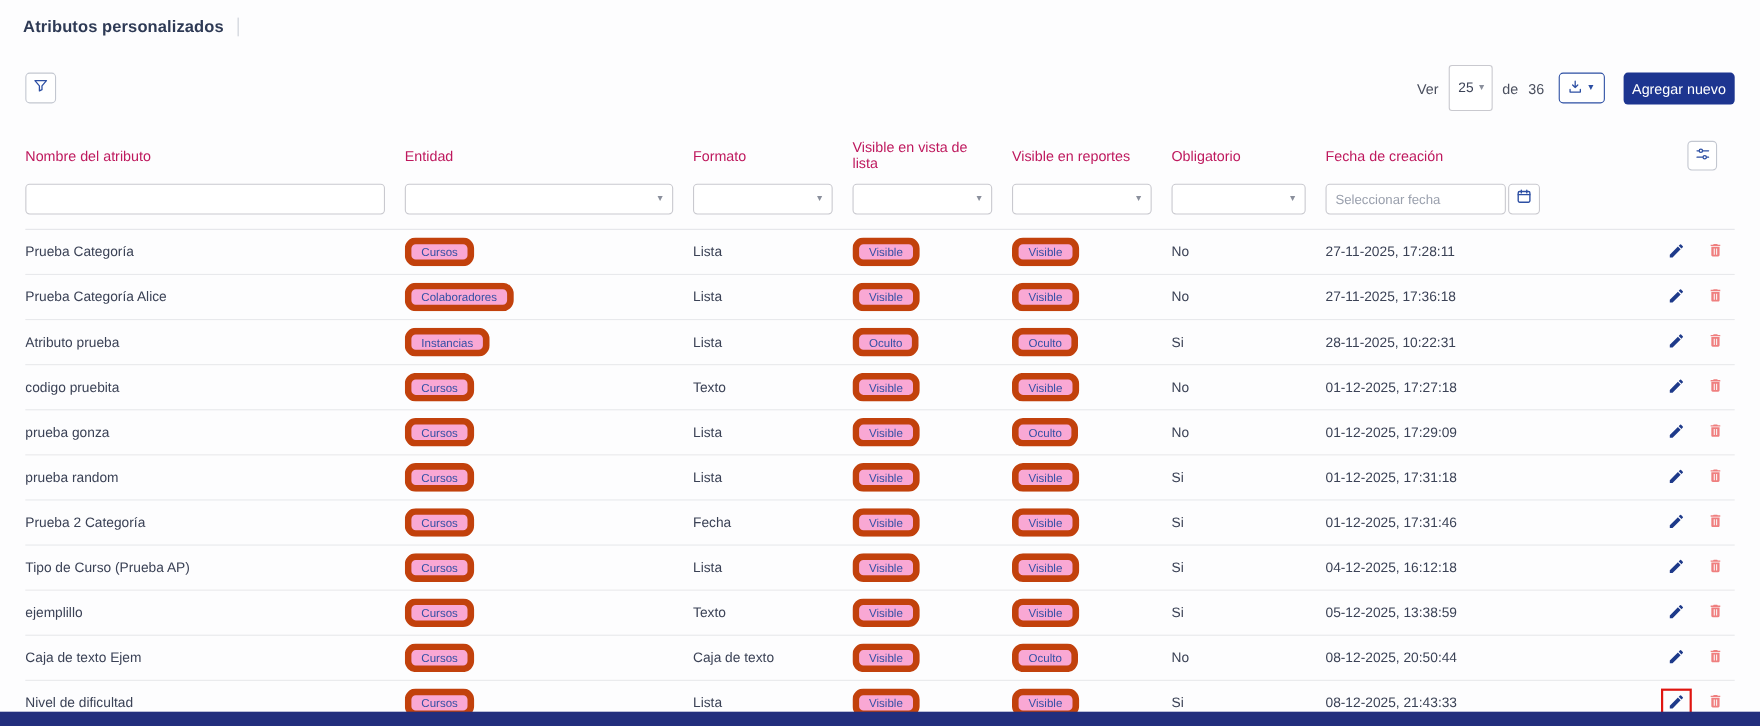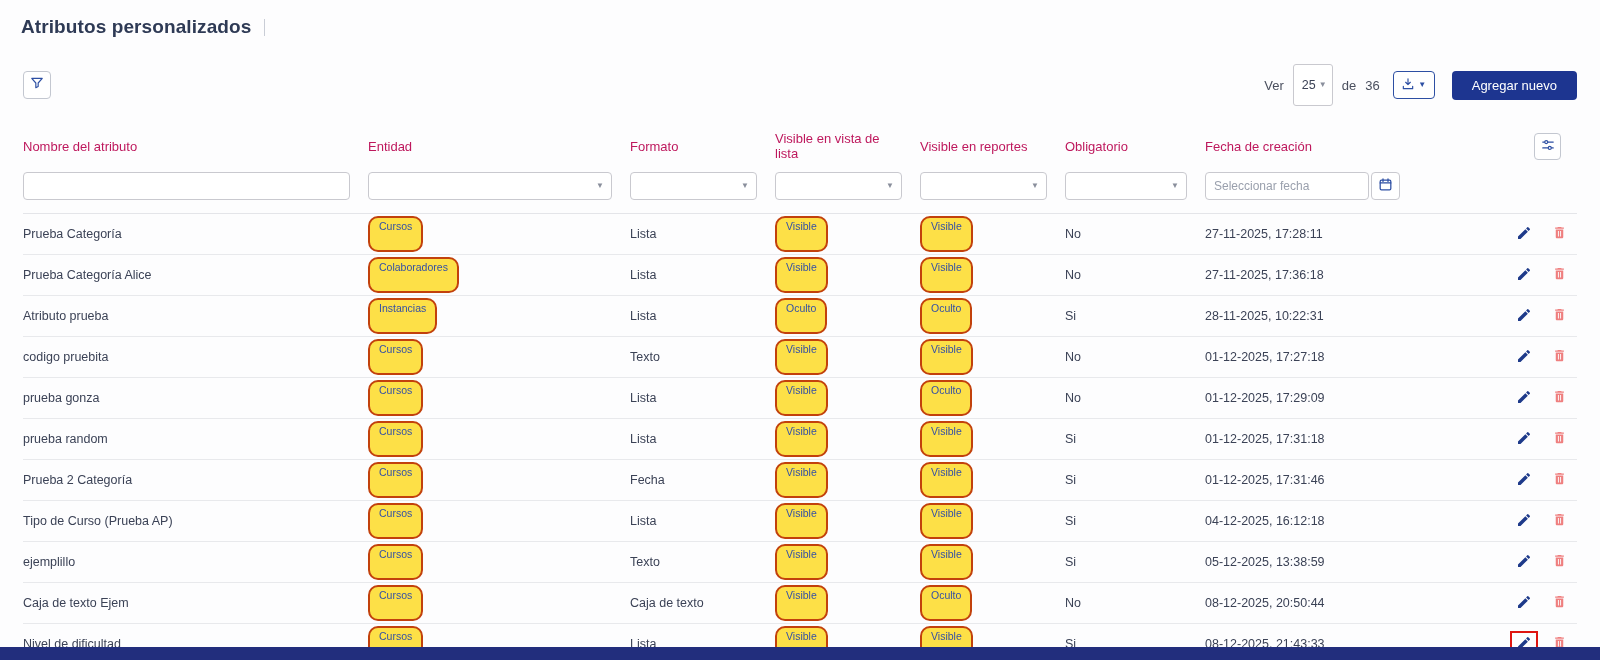--- a/index.html
+++ b/index.html
@@ -6,21 +6,21 @@
   html,body { width:1600px; height:660px; }
   body {
     font-family:"Liberation Sans", sans-serif;
     background:#fdfdfe;
     color:#3b4256;
     position:relative;
     overflow:hidden;
   }
   
   .title-bar { display:flex; align-items:center; padding:16px 0 0 21px; }
-  .page-title { font-size:19px; font-weight:700; color:#2e3a55; letter-spacing:.1px; }
+  .page-title { font-size:15px; font-weight:700; color:#2e3a55; letter-spacing:.1px; }
   .title-divider { width:1px; height:17px; background:#c9cdd6; margin-left:13px; }
 
   
   .toolbar { display:flex; justify-content:space-between; align-items:center; margin:26px 23px 0 23px; }
   .icon-btn {
     width:28px; height:28px; background:#fff; border:1px solid #c3c7d0; border-radius:4px;
     display:flex; align-items:center; justify-content:center; cursor:pointer;
   }
   .toolbar-right { display:flex; align-items:center; gap:9px; font-size:13px; color:#4a4f5e; }
   .mini-select {
@@ -29,21 +29,21 @@
     font-size:12.5px; color:#3b4256; cursor:pointer;
   }
   .caret { font-size:8px; color:#8a8f9c; line-height:1; }
   .download-btn {
     height:28px; min-width:42px; background:#fff; border:1px solid #2d4fa3; border-radius:4px;
     display:flex; align-items:center; justify-content:center; gap:3px; cursor:pointer; margin-left:4px;
   }
   .download-btn .caret { color:#2d4fa3; }
   .add-btn {
     height:29px; background:#1d3590; color:#fff; border:none; border-radius:4px;
-    font-size:13px; font-family:"Liberation Sans", sans-serif; padding:0 20px; cursor:pointer; margin-left:8px;
+    font-size:13px; font-family:"Liberation Sans", sans-serif; padding:0 8px; cursor:pointer; margin-left:8px;
   }
 
   
   .table { margin:14px 23px 0 23px; }
   .grid-row {
     display:grid;
     grid-template-columns:345px 262px 145px 145px 145px 140px 285px 1fr;
     align-items:center;
   }
   .thead { padding:11px 0 9px 0; color:#be185d; font-size:13px; }
@@ -64,22 +64,22 @@
   .date-group { display:flex; align-items:center; gap:2px; }
   .date-group .f-input { width:164px; }
   .cal-btn {
     width:29px; height:28px; border:1px solid #c9c9cf; border-radius:4px; background:#fff;
     display:flex; align-items:center; justify-content:center; cursor:pointer;
   }
 
   .trow { height:41px; border-bottom:1px solid #e8e9ec; font-size:12.5px; color:#3b4256; }
   .cell { padding-right:16px; overflow:hidden; white-space:nowrap; }
   .pill {
-    display:inline-block; border:2px solid #c2410c; color:#3450a5; background:#fde047;
-    border-radius:10px; padding:2px 9px 18px 9px; font-size:10.5px; line-height:1.2;
+    display:inline-block; border:6px solid #c2410c; color:#3450a5; background:#f9a8d4;
+    border-radius:10px; padding:2px 9px 0 9px; font-size:10.5px; line-height:1.2;
   }
   .c-actions { display:flex; justify-content:flex-end; align-items:center; gap:8px; padding-right:4px; }
   .action { display:inline-flex; align-items:center; justify-content:center; cursor:pointer; padding:4px 6px; }
   .action.highlighted { border:2px solid #df1510; padding:2px 4px; }
 
   
   .bottom-bar { position:absolute; left:0; right:0; bottom:0; height:13px; background:#222e7d; }
 </style>
 </head>
 <body>

